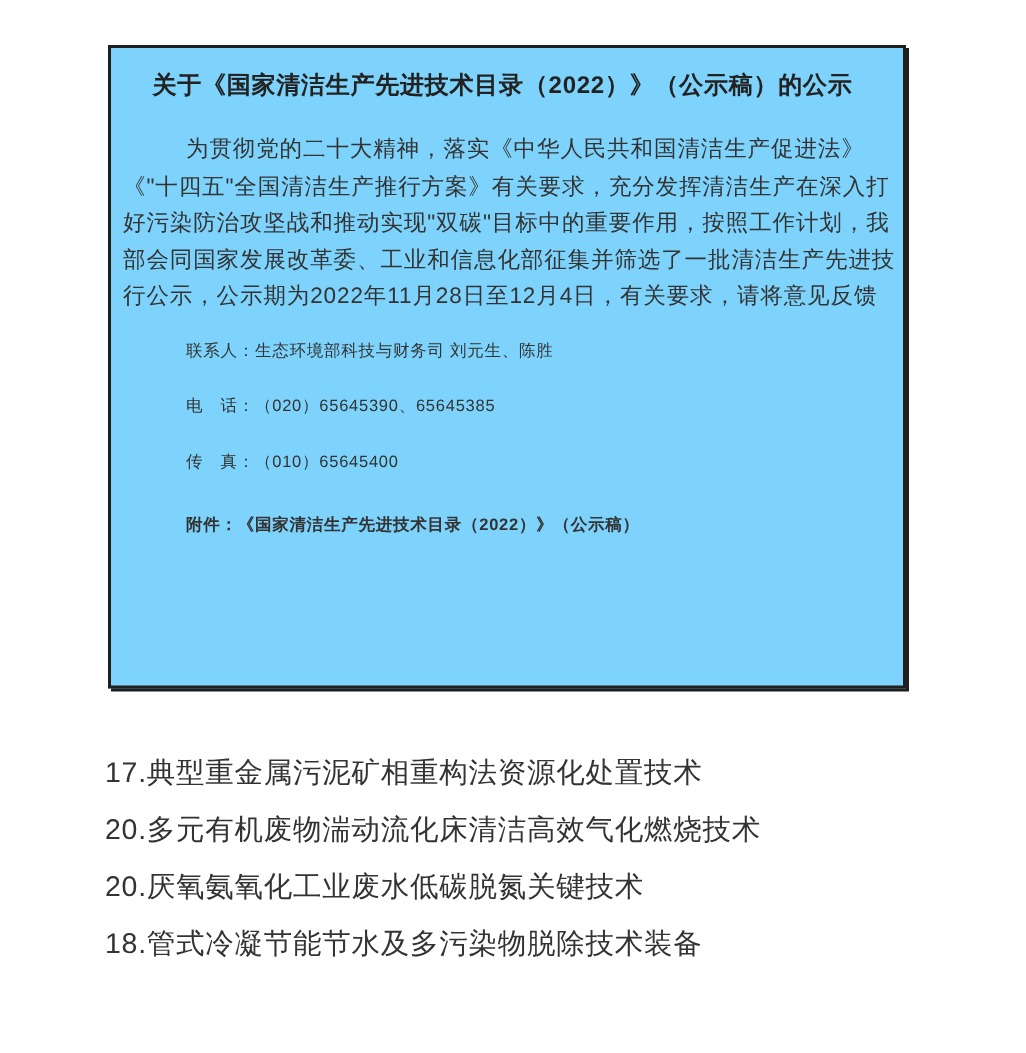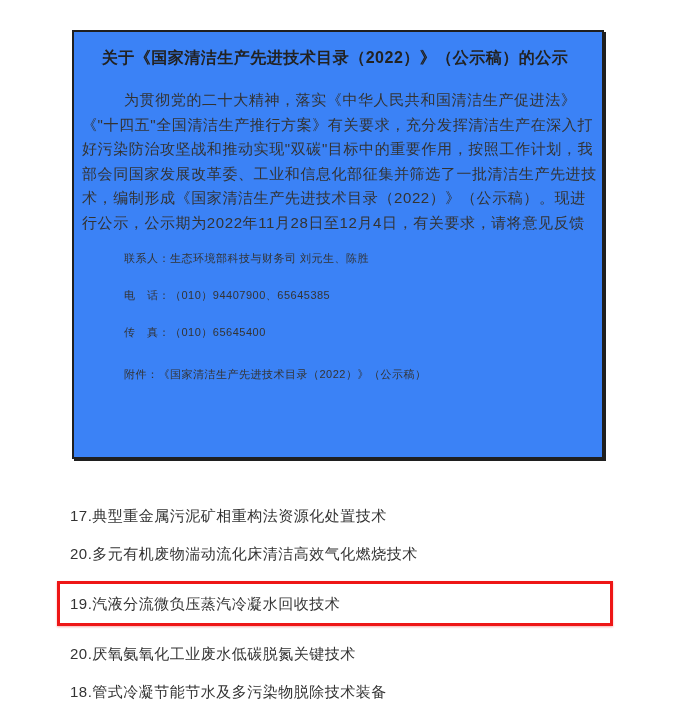--- a/index.html
+++ b/index.html
@@ -6,45 +6,45 @@
   body{
     width:684px;height:702px;overflow:hidden;
     font-family:"Liberation Sans","DejaVu Sans",sans-serif;
     color:#333;
   }
   .page{position:relative;width:684px;height:702px;background:#fff;}
 
   
   .notice-box{
     position:absolute;left:72px;top:30px;width:532px;height:429px;
-    box-sizing:border-box;background:#3b82f6;
+    box-sizing:border-box;background:#7dd3fc;
     border:2px solid #1f1f1f;
     box-shadow:2px 2px 0 #1f1f1f;
     padding:15px 14px 0 8px;
   }
   .notice-title{
     font-weight:bold;font-size:16px;color:#222;text-align:center;
     line-height:22px;letter-spacing:.5px;margin-bottom:19px;white-space:nowrap;
   }
   .pline{
     font-size:15px;line-height:24.5px;letter-spacing:.6px;
     color:#333;white-space:nowrap;
   }
   .pline.indent{padding-left:42px;}
 
   .contacts{margin-top:11px;padding-left:42px;}
   .crow{font-size:11px;line-height:24px;margin-bottom:13px;letter-spacing:.5px;white-space:nowrap;}
-  .crow.attachment{margin-top:18px;}
+  .crow.attachment{margin-top:18px;font-weight:bold;}
   .clabel{color:#333;}
   .cvalue{color:#333;}
 
   
   .tech-list{position:absolute;left:70px;top:505px;width:548px;}
   .list-item{
-    font-size:15px;line-height:21px;color:#333;
+    font-size:19px;line-height:21px;color:#333;
     letter-spacing:.5px;white-space:nowrap;cursor:pointer;
   }
   .gap{margin-bottom:17px;}
   .highlight-wrap{
     box-sizing:border-box;width:556px;margin-left:-13px;
     border:3px solid #ee1616;
     box-shadow:0 1px 2px rgba(238,22,22,.35);
     padding:9px 10px;margin-bottom:17px;
   }
   .highlight-wrap .list-item{margin-bottom:0;}
@@ -55,43 +55,39 @@
 <div class="page">
 
   <div class="notice-box">
     <div class="notice-title">关于《国家清洁生产先进技术目录（2022）》（公示稿）的公示</div>
 
     <div class="notice-paragraph">
       <div class="pline indent">为贯彻党的二十大精神，落实《中华人民共和国清洁生产促进法》</div>
       <div class="pline">《"十四五"全国清洁生产推行方案》有关要求，充分发挥清洁生产在深入打</div>
       <div class="pline">好污染防治攻坚战和推动实现"双碳"目标中的重要作用，按照工作计划，我</div>
       <div class="pline">部会同国家发展改革委、工业和信息化部征集并筛选了一批清洁生产先进技</div>
-      <div class="pline">术，编制形成《国家清洁生产先进技术目录（2022）》（公示稿）。现进</div>
       <div class="pline">行公示，公示期为2022年11月28日至12月4日，有关要求，请将意见反馈</div>
     </div>
 
     <div class="contacts">
       <div class="crow">
         <span class="clabel">联系人：</span><span class="cvalue">生态环境部科技与财务司 刘元生、陈胜</span>
       </div>
       <div class="crow">
-        <span class="clabel">电　话：</span><span class="cvalue">（010）94407900、65645385</span>
+        <span class="clabel">电　话：</span><span class="cvalue">（020）65645390、65645385</span>
       </div>
       <div class="crow">
         <span class="clabel">传　真：</span><span class="cvalue">（010）65645400</span>
       </div>
       <div class="crow attachment">
         <span class="clabel">附件：</span><span class="cvalue">《国家清洁生产先进技术目录（2022）》（公示稿）</span>
       </div>
     </div>
   </div>
 
   <div class="tech-list">
     <div class="list-item gap">17.典型重金属污泥矿相重构法资源化处置技术</div>
     <div class="list-item gap">20.多元有机废物湍动流化床清洁高效气化燃烧技术</div>
-    <div class="highlight-wrap">
-      <div class="list-item">19.汽液分流微负压蒸汽冷凝水回收技术</div>
-    </div>
     <div class="list-item gap">20.厌氧氨氧化工业废水低碳脱氮关键技术</div>
     <div class="list-item gap">18.管式冷凝节能节水及多污染物脱除技术装备</div>
   </div>
 
 </div>
 
 </body></html>

